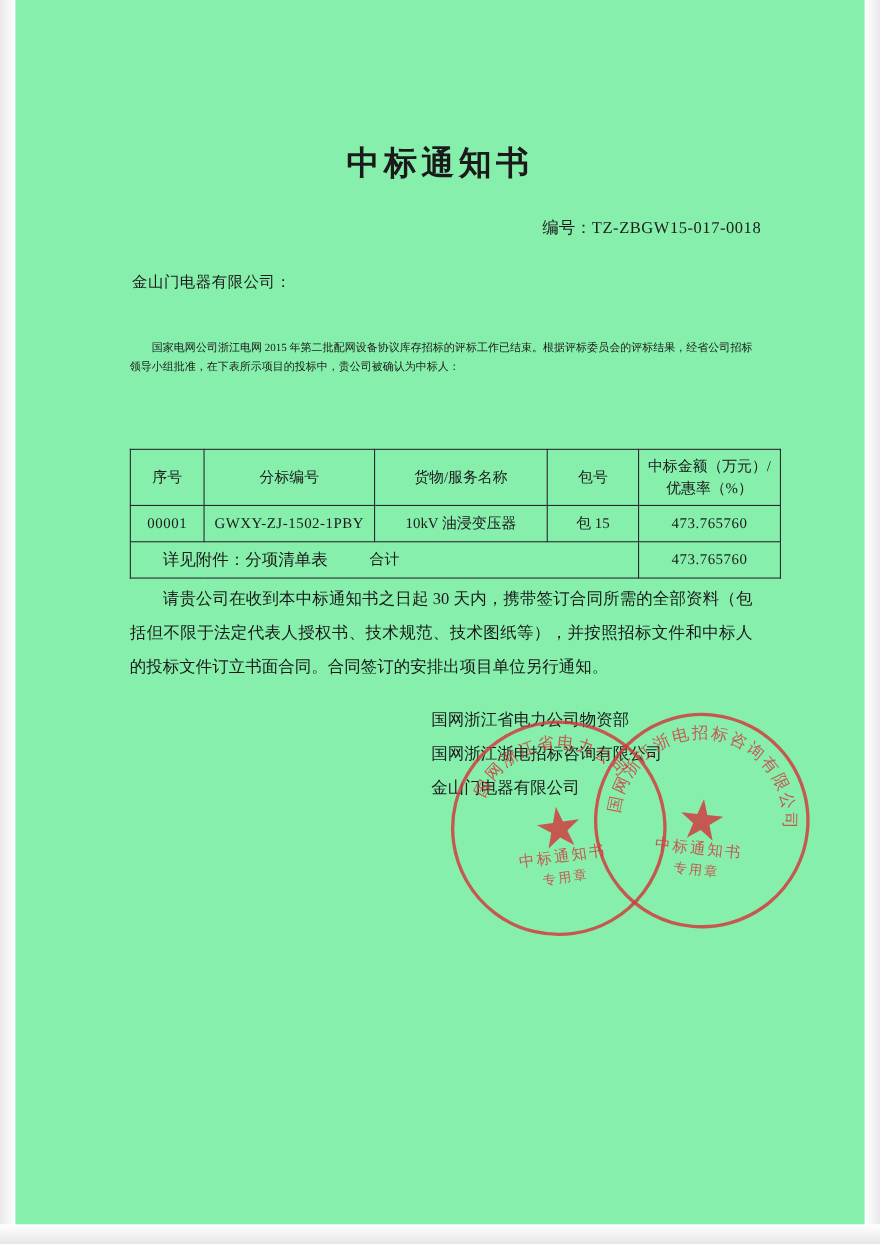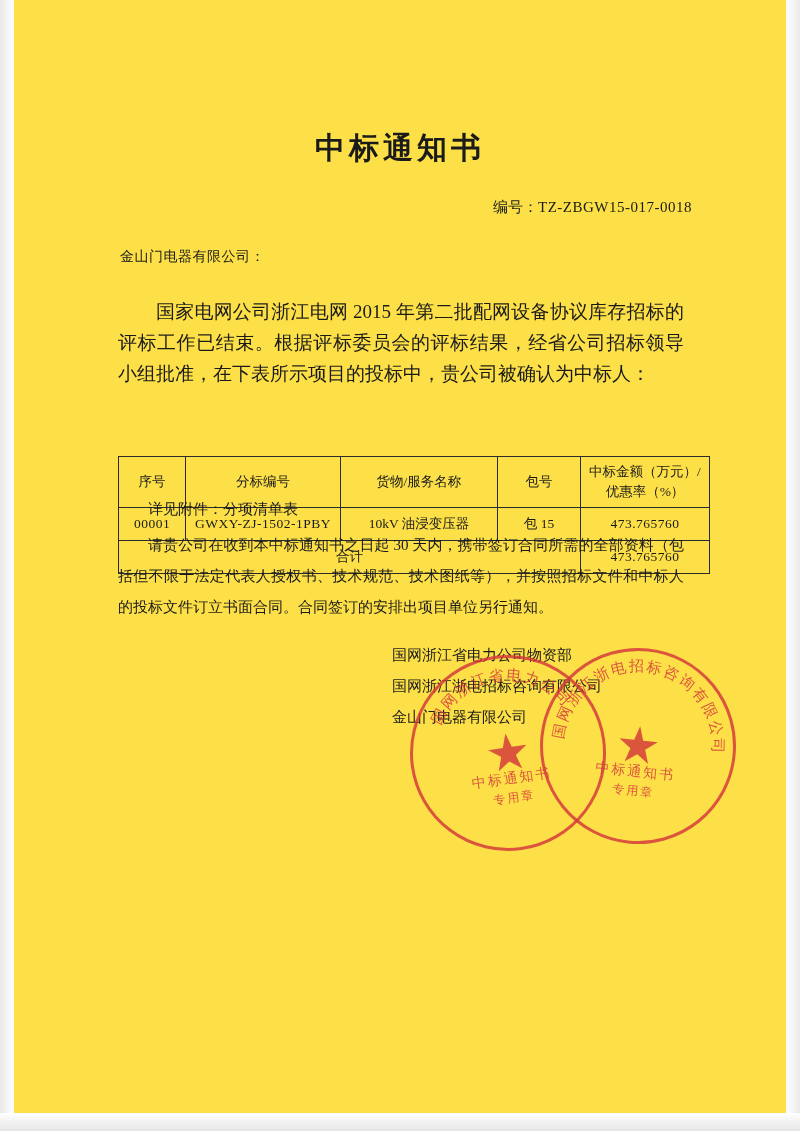--- a/index.html
+++ b/index.html
@@ -13,21 +13,21 @@
     position: relative;
     font-family: "Liberation Serif", "DejaVu Serif", serif;
     color: #1a1a1a;
     overflow: hidden;
   }
   .page {
     position: absolute;
     left: 0; top: 0;
     width: 800px;
     height: 1131px;
-    background: #fde047;
+    background: #86efac;
     box-sizing: border-box;
   }
   
   .scan-edge-left {
     position: absolute;
     left: 0; top: 0;
     width: 14px; height: 1131px;
     background: linear-gradient(to right, #e9e9e9, #ffffff);
     pointer-events: none;
   }
@@ -73,43 +73,42 @@
     position: absolute;
     left: 120px;
     top: 248px;
     font-size: 14px;
     letter-spacing: 0.5px;
   }
 
   .body-block {
     position: absolute;
     left: 118px;
-    top: 296px;
-    width: 566px;
-    font-size: 19px;
-    line-height: 31px;
+    top: 308px;
+    width: 566px;
+    font-size: 10px;
+    line-height: 17px;
     text-align: justify;
   }
   .para {
     text-indent: 2em;
     margin: 0 0 2px 0;
   }
 
   .table-wrap {
     position: absolute;
     left: 118px;
     top: 408px;
     width: 566px;
   }
   table.award-table {
     border-collapse: collapse;
     width: 566px;
     font-size: 13.5px;
     table-layout: fixed;
-    margin-top: 48px;
   }
   table.award-table td, table.award-table th {
     border: 1px solid #2b2b2b;
     text-align: center;
     vertical-align: middle;
     padding: 3px 2px;
     font-weight: normal;
     line-height: 20px;
   }
   table.award-table thead td {

